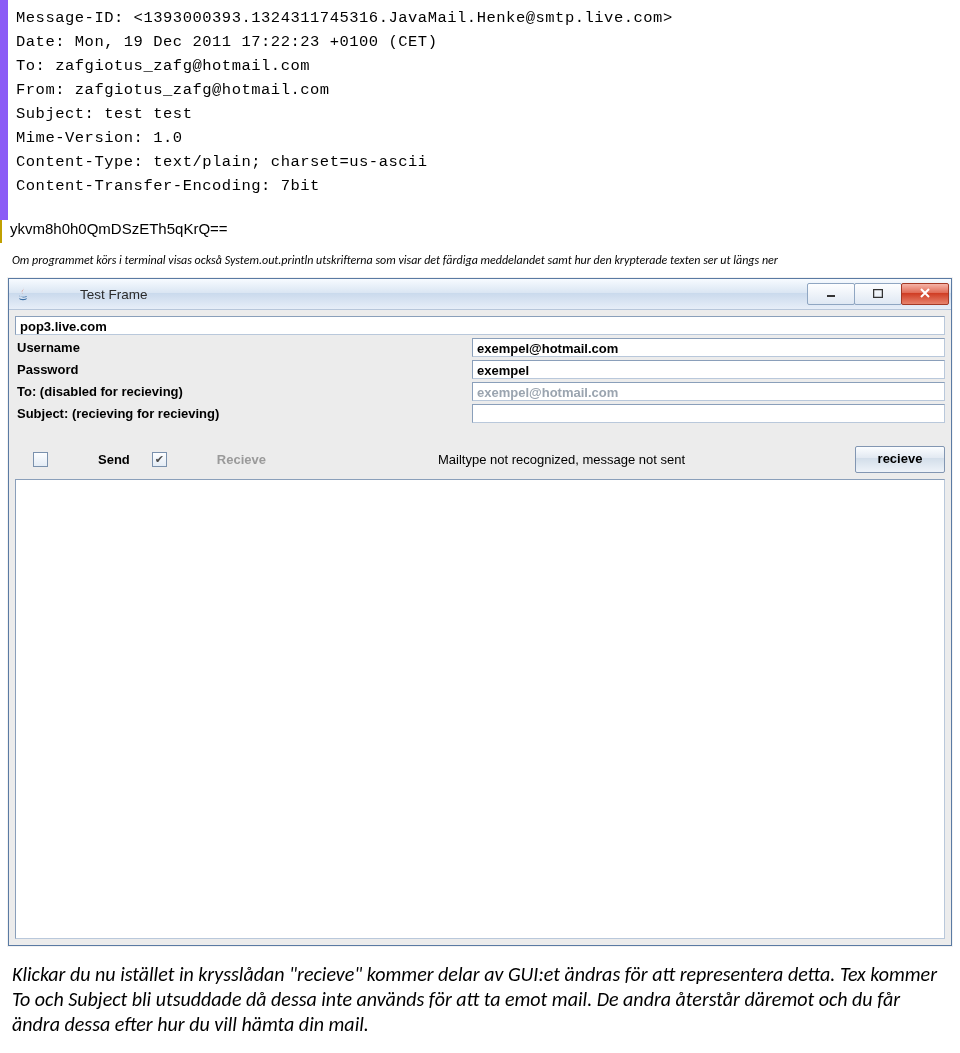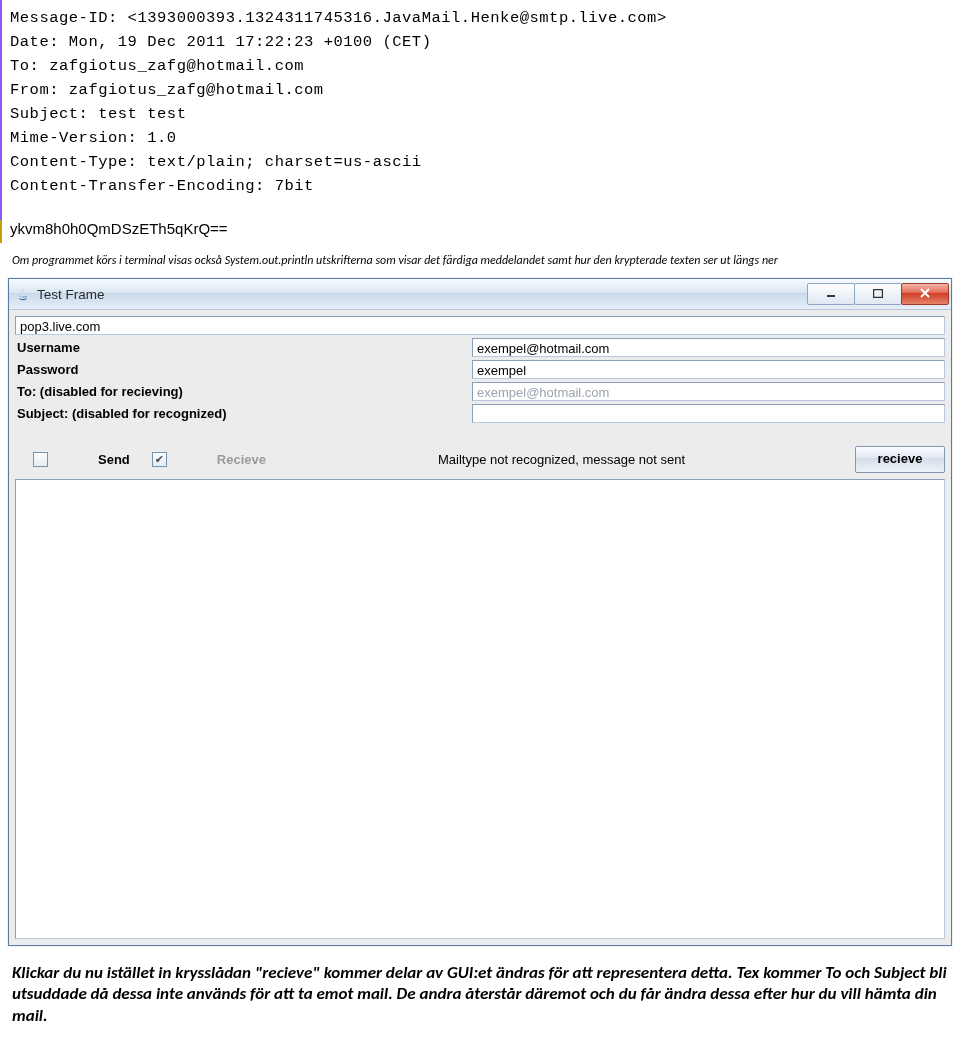--- a/index.html
+++ b/index.html
@@ -10,21 +10,21 @@
     font-size: 14px;
     color: #000;
     width: 960px;
   }
   .email-header-block {
     padding: 6px 8px 4px 8px;
     font-family: "Courier New", Courier, monospace;
     font-size: 15.5px;
     line-height: 1.55;
     letter-spacing: 0.5px;
-    border-left: 2px solid #8b5cf6;
+    border-left: 8px solid #8b5cf6;
   }
   .encoded-block {
     padding: 0px 8px 6px 8px;
     font-family: Arial, sans-serif;
     font-size: 15px;
     border-left: 2px solid #c0a000;
   }
   .email-header-block div, .encoded-block div {
     white-space: nowrap;
   }
@@ -45,20 +45,21 @@
     background: #ececec;
     box-shadow: 0 0 0 1px rgba(0,0,0,0.05);
   }
   .titlebar {
     display: flex;
     align-items: center;
     height: 30px;
     background: linear-gradient(#f7fbff, #dbe6f3 45%, #c9d9ec 46%, #e7eef8);
     border-bottom: 1px solid #b7c6da;
     padding: 0 2px 0 6px;
+    gap: 43px;
   }
   .titlebar .java-icon {
     width: 16px;
     height: 16px;
     margin-right: 6px;
     display: inline-flex;
     align-items: center;
     justify-content: center;
   }
   .titlebar .title {
@@ -118,20 +119,21 @@
     height: 19px;
     background: #fff;
     border: 1px solid #8a9fba;
     border-bottom-color:#b9c8db;
     border-right-color:#b9c8db;
     padding: 0 4px;
     font-size: 13px;
     line-height: 19px;
     color: #000;
     box-sizing: border-box;
+    font-weight: bold;
   }
   .form-row .input.disabled {
     color: #9aa4af;
   }
 
   .controls-row {
     display: flex;
     align-items: center;
     padding: 22px 6px 6px 24px;
     font-family: Tahoma, Arial, sans-serif;
@@ -188,24 +190,23 @@
     background: #fff;
     border: 1px solid #8a9fba;
     border-bottom-color:#b9c8db;
     border-right-color:#b9c8db;
     box-sizing: border-box;
   }
 
   .doc-text-bottom {
     padding: 16px 12px 8px 12px;
     font-family: Calibri, "Segoe UI", Arial, sans-serif;
-    font-size: 17px;
+    font-size: 20px;
     font-style: italic;
     line-height: 1.25;
-    font-weight: bold;
   }
 </style>
 </head>
 <body>
 
 <div class="email-header-block">
   <div>Message-ID: &lt;1393000393.1324311745316.JavaMail.Henke@smtp.live.com&gt;</div>
   <div>Date: Mon, 19 Dec 2011 17:22:23 +0100 (CET)</div>
   <div>To: zafgiotus_zafg@hotmail.com</div>
   <div>From: zafgiotus_zafg@hotmail.com</div>
@@ -267,21 +268,21 @@
       </div>
       <div class="form-row">
         <div class="lbl">Password</div>
         <div class="input">exempel</div>
       </div>
       <div class="form-row">
         <div class="lbl">To: (disabled for recieving)</div>
         <div class="input disabled">exempel@hotmail.com</div>
       </div>
       <div class="form-row">
-        <div class="lbl">Subject: (disabled for recognized)</div>
+        <div class="lbl">Subject: (recieving for recieving)</div>
         <div class="input disabled"></div>
       </div>
     </div>
 
     <div class="controls-row">
       <span class="chk"></span>
       <span class="chk-label">Send</span>
 
       <span class="chk">
           <span class="mark">✔</span>

